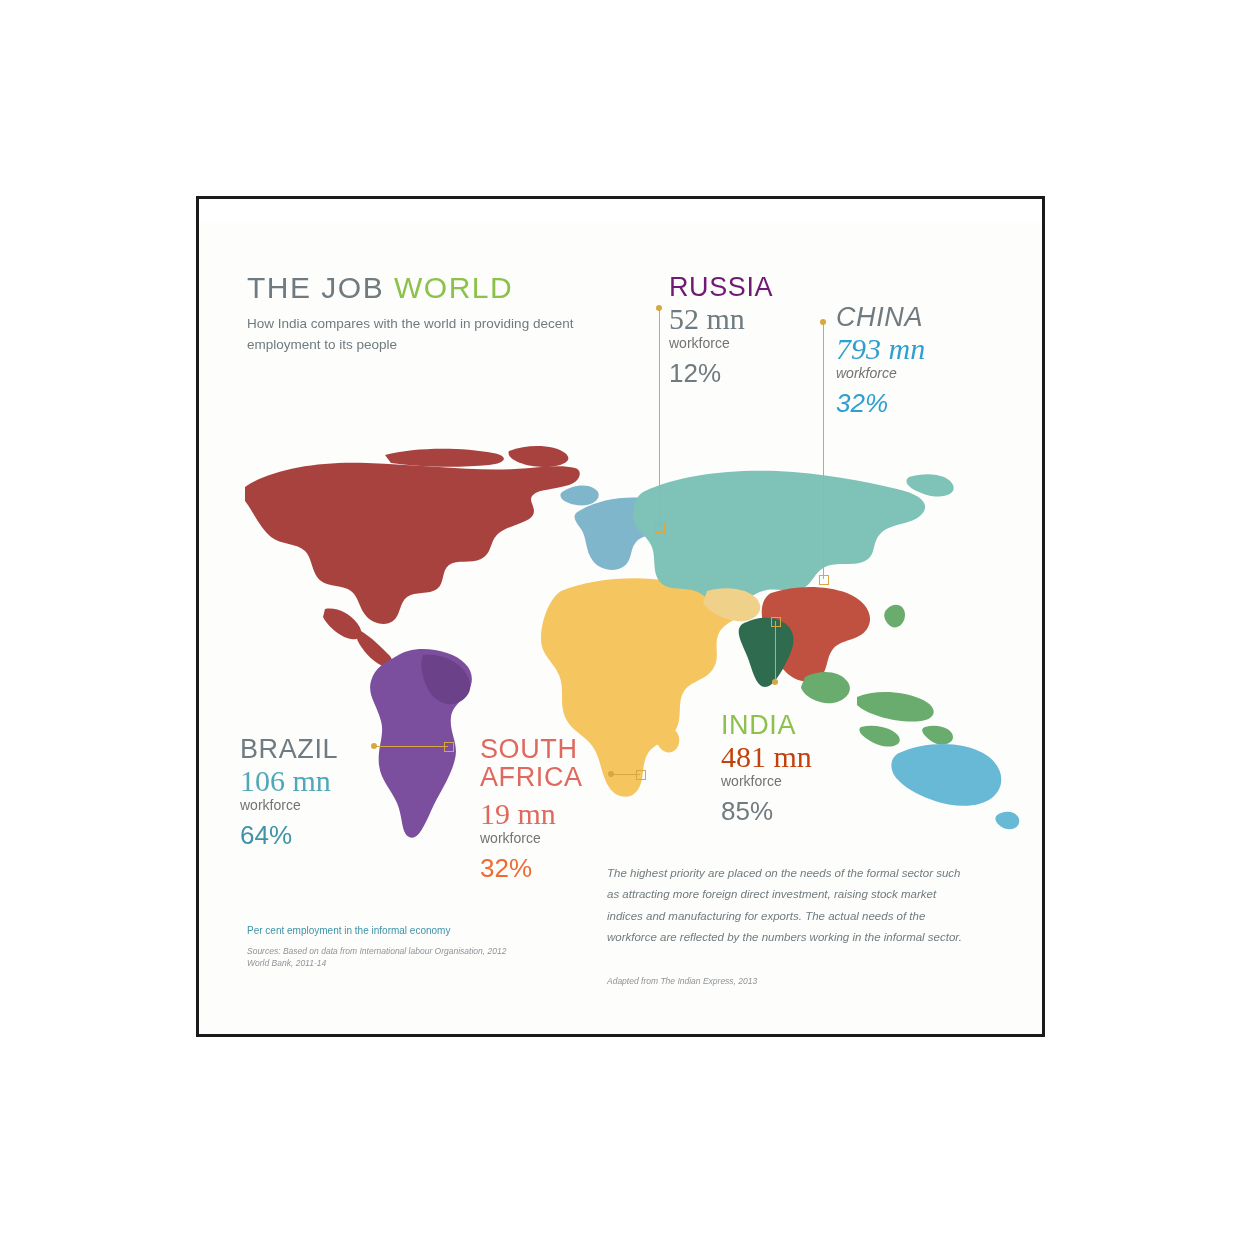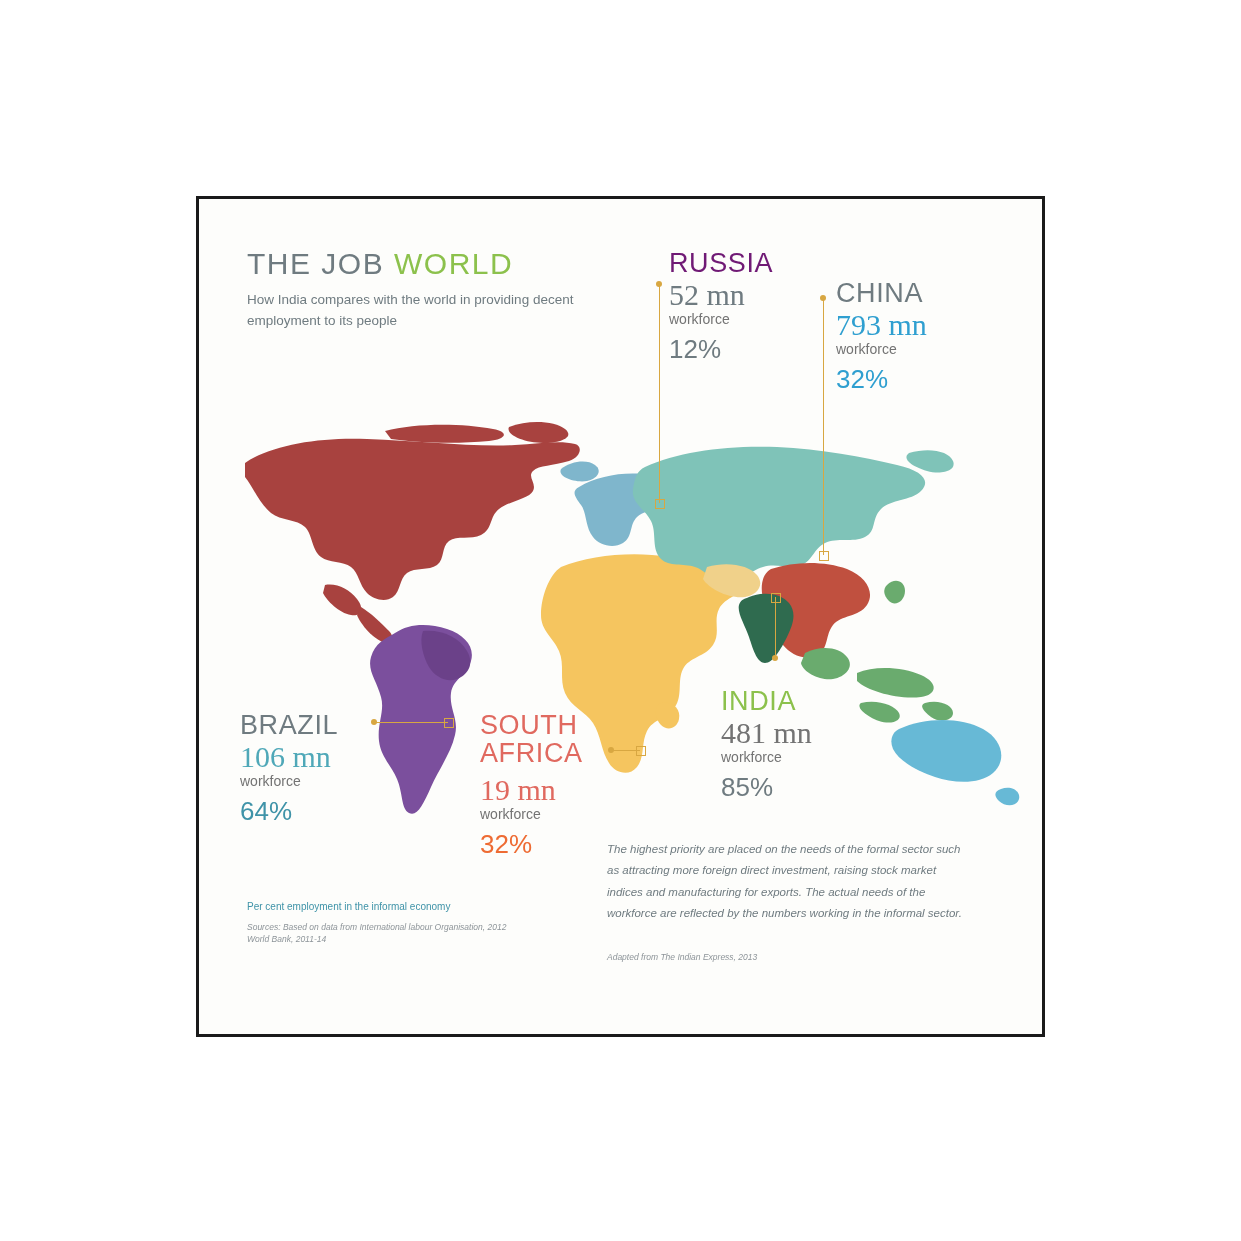--- a/index.html
+++ b/index.html
@@ -24,20 +24,21 @@
     height: 841px;
     border: 3px solid #1a1a1a;
     background: #ffffff;
     box-sizing: border-box;
   }
   #poster-inner {
     position: absolute;
     inset: 0;
     background: #fdfdfb;
     overflow: hidden;
+    margin-top: 24px;
   }
 
   
   #title-block {
     position: absolute;
     left: 48px;
     top: 48px;
     width: 390px;
   }
   #poster-title {
@@ -94,21 +95,21 @@
   
   .russia .c-name { color: #701a75; }
   .russia .c-num  { color: #6f7b80; }
   .russia .c-pct  { color: #6f7b80; }
 
   .china .c-name { color: #6f7b80; }
   .china .c-num  { color: #2f9fd0; }
   .china .c-pct  { color: #2f9fd0; }
 
   .india .c-name { color: #8cc14c; }
-  .india .c-num  { color: #737373; }
+  .india .c-num  { color: #c2410c; }
   .india .c-pct  { color: #6f7b80; }
 
   .brazil .c-name { color: #6f7b80; }
   .brazil .c-num  { color: #4fa8b8; }
   .brazil .c-pct  { color: #3f93a8; }
 
   .safrica .c-name { color: #e0695f; }
   .safrica .c-num  { color: #e0695f; }
   .safrica .c-pct  { color: #ee6b33; }
 
@@ -288,21 +289,21 @@
     <div class="dot" style="left:409px; top:548px;"></div>
     <div class="sq" style="left:437px; top:547px;"></div>
 
     <div class="callout russia" style="left:470px; top:50px;">
       <div class="c-name">RUSSIA</div>
       <div class="c-num">52 mn</div>
       <div class="c-wf">workforce</div>
       <div class="c-pct">12%</div>
     </div>
 
-    <div class="callout china" style="left:637px; top:80px;">
+    <div class="callout china" style="left:637px; top:80px;font-style:italic;">
       <div class="c-name">CHINA</div>
       <div class="c-num">793 mn</div>
       <div class="c-wf">workforce</div>
       <div class="c-pct">32%</div>
     </div>
 
     <div class="callout india" style="left:522px; top:488px;">
       <div class="c-name">INDIA</div>
       <div class="c-num">481 mn</div>
       <div class="c-wf">workforce</div>

